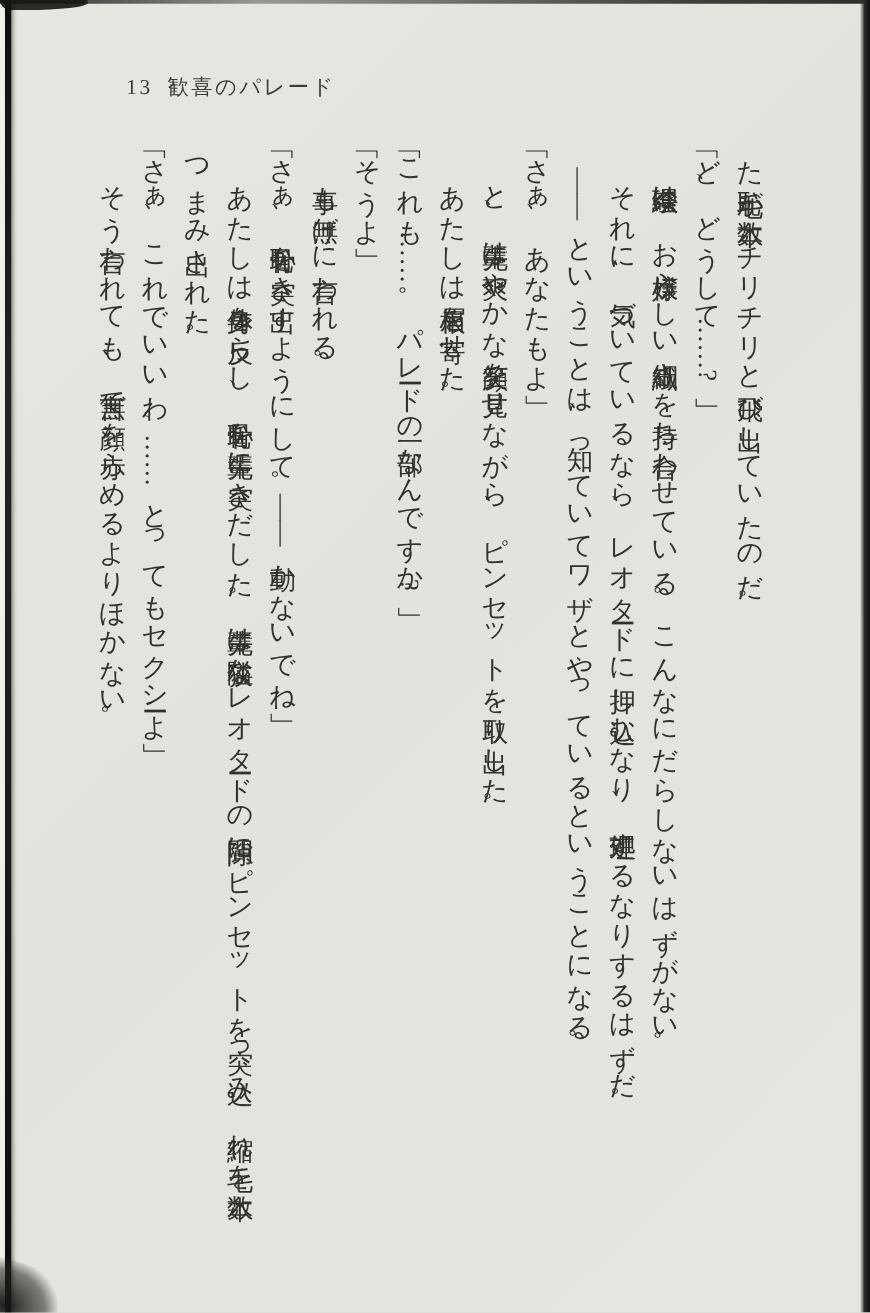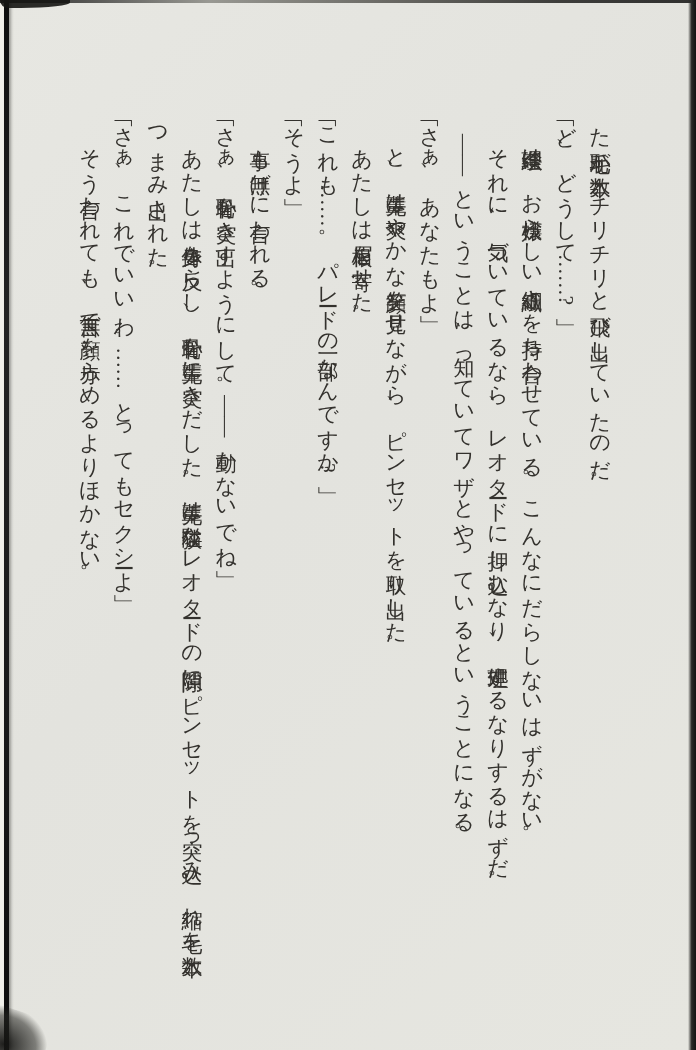--- a/index.html
+++ b/index.html
@@ -50,20 +50,23 @@
     text-align:left;
   }
   .text-area p{margin:0;padding:0;}
   .text-area p.indent{text-indent:1em;}
 </style>
 </head>
 <body>
 
 <div class="page">
 
+  <div class="header">
+    <span>13</span><span class="chapter">歓喜のパレード</span>
+  </div>
 
   <div class="text-area" id="text-area">
       <p class="para">た恥毛が数本、チリチリと飛び出していたのだ。</p>
       <p class="para">「ど、どうして……?」</p>
       <p class="para indent">絵理奈は、お嬢様らしい繊細さを持ち合わせている。こんなにだらしないはずがない。</p>
       <p class="para indent">それに、気づいているなら、レオタードに押し込むなり、処理するなりするはずだ。</p>
       <p class="para indent">――ということは、知っていてワザとやっているということになる。</p>
       <p class="para">「さぁ、あなたもよ」</p>
       <p class="para indent">と、先輩は爽やかな笑顔を見せながら、ピンセットを取り出した。</p>
       <p class="para indent">あたしは眉根を寄せた。</p>

